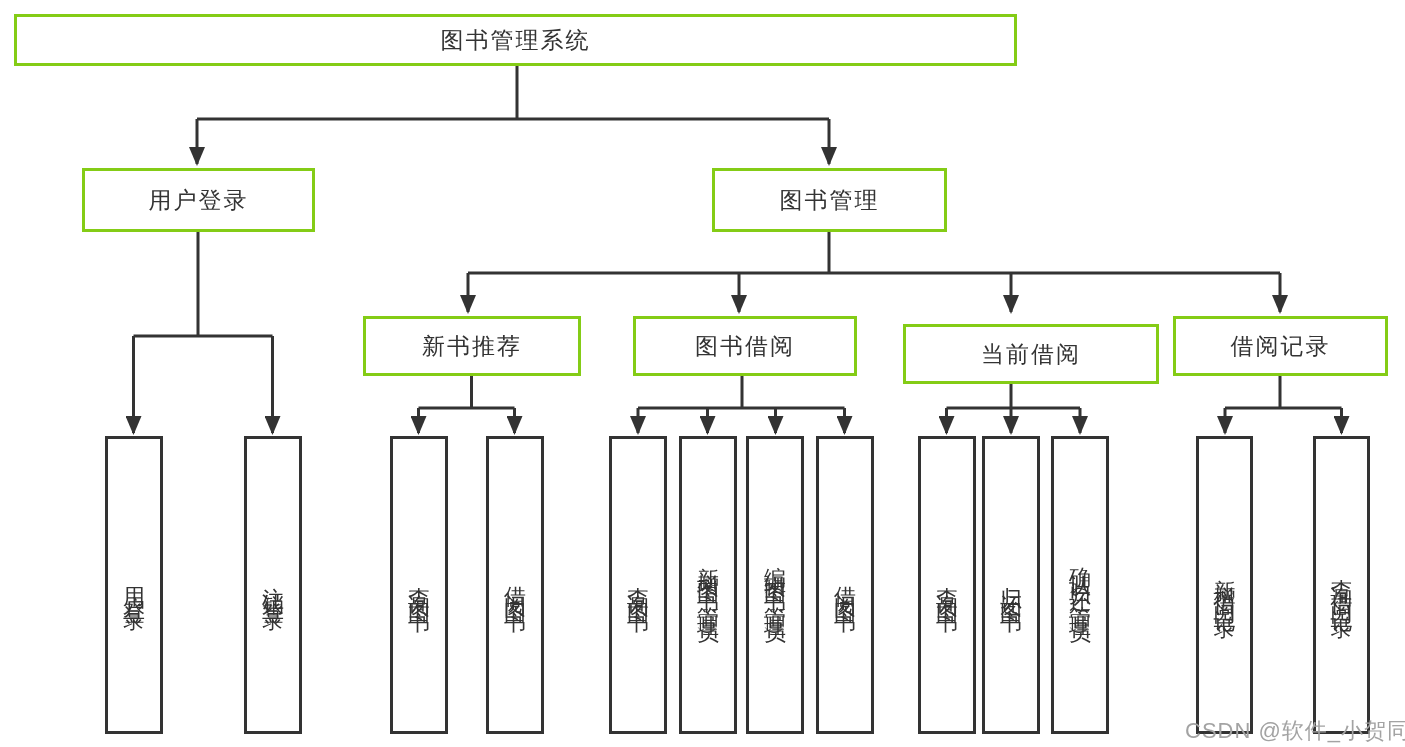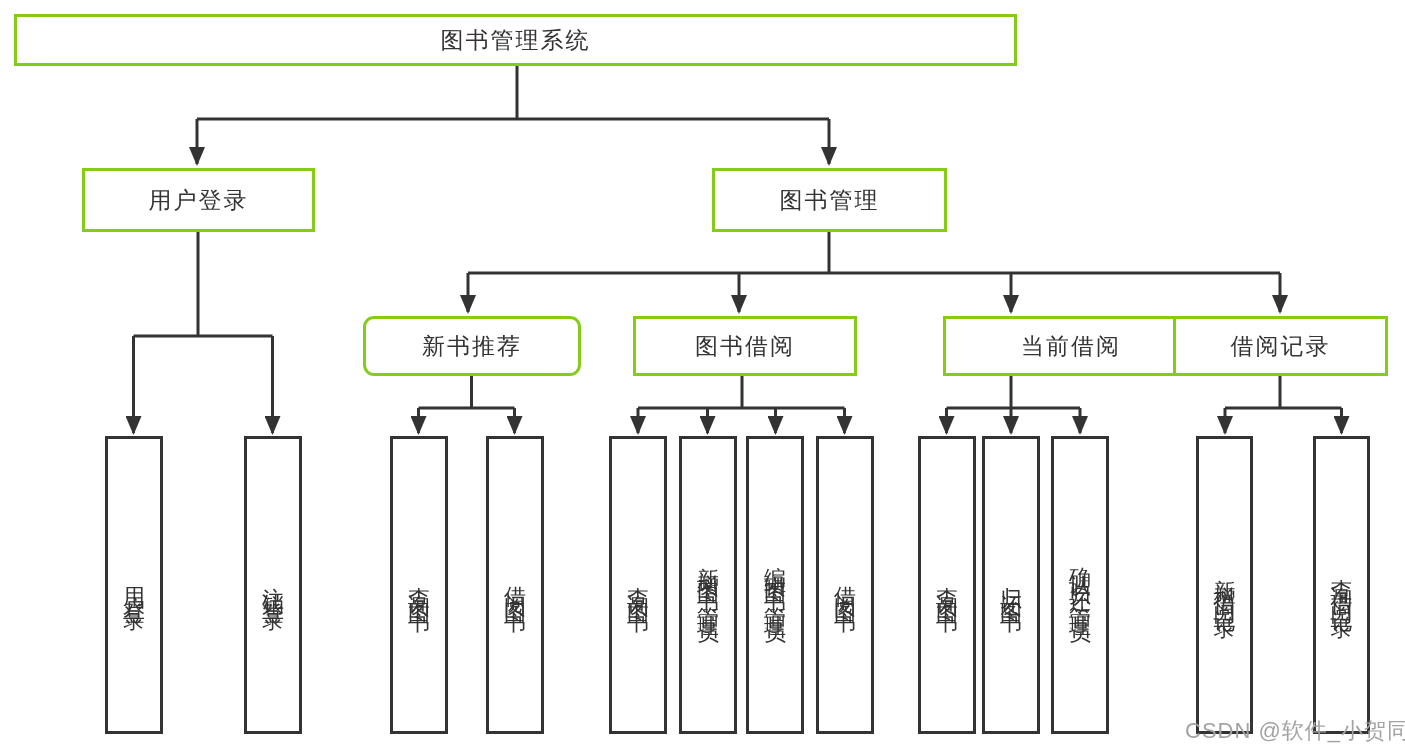--- a/index.html
+++ b/index.html
@@ -106,23 +106,23 @@
       <line x1="1225" y1="408" x2="1225" y2="433" marker-end="url(#arrow)"></line>
       <line x1="1341.5" y1="408" x2="1341.5" y2="433" marker-end="url(#arrow)"></line>
     </g>
   </svg>
 
   <div class="hbox" style="left:14px; top:14px; width:1003px; height:52px;">图书管理系统</div>
 
   <div class="hbox" style="left:82px; top:168px; width:233px; height:64px;">用户登录</div>
   <div class="hbox" style="left:712px; top:168px; width:235px; height:64px;">图书管理</div>
 
-  <div class="hbox" style="left:363px; top:316px; width:218px; height:60px;border-radius:11px;">新书推荐</div>
+  <div class="hbox" style="left:363px; top:316px; width:218px; height:60px;">新书推荐</div>
   <div class="hbox" style="left:633px; top:316px; width:224px; height:60px;">图书借阅</div>
-  <div class="hbox" style="left:903px; top:316px; width:256px; height:60px;margin-left:40px;">当前借阅</div>
+  <div class="hbox" style="left:903px; top:324px; width:256px; height:60px;">当前借阅</div>
   <div class="hbox" style="left:1173px; top:316px; width:215px; height:60px;">借阅记录</div>
 
   <div class="vbox" style="left:105px;">用户登录</div>
   <div class="vbox" style="left:244px;">注销登录</div>
 
   <div class="vbox" style="left:390px;">查询图书</div>
   <div class="vbox" style="left:486px;">借阅图书</div>
 
   <div class="vbox" style="left:609px;">查询图书</div>
   <div class="vbox" style="left:679px;">新增图书（管理员）</div>

